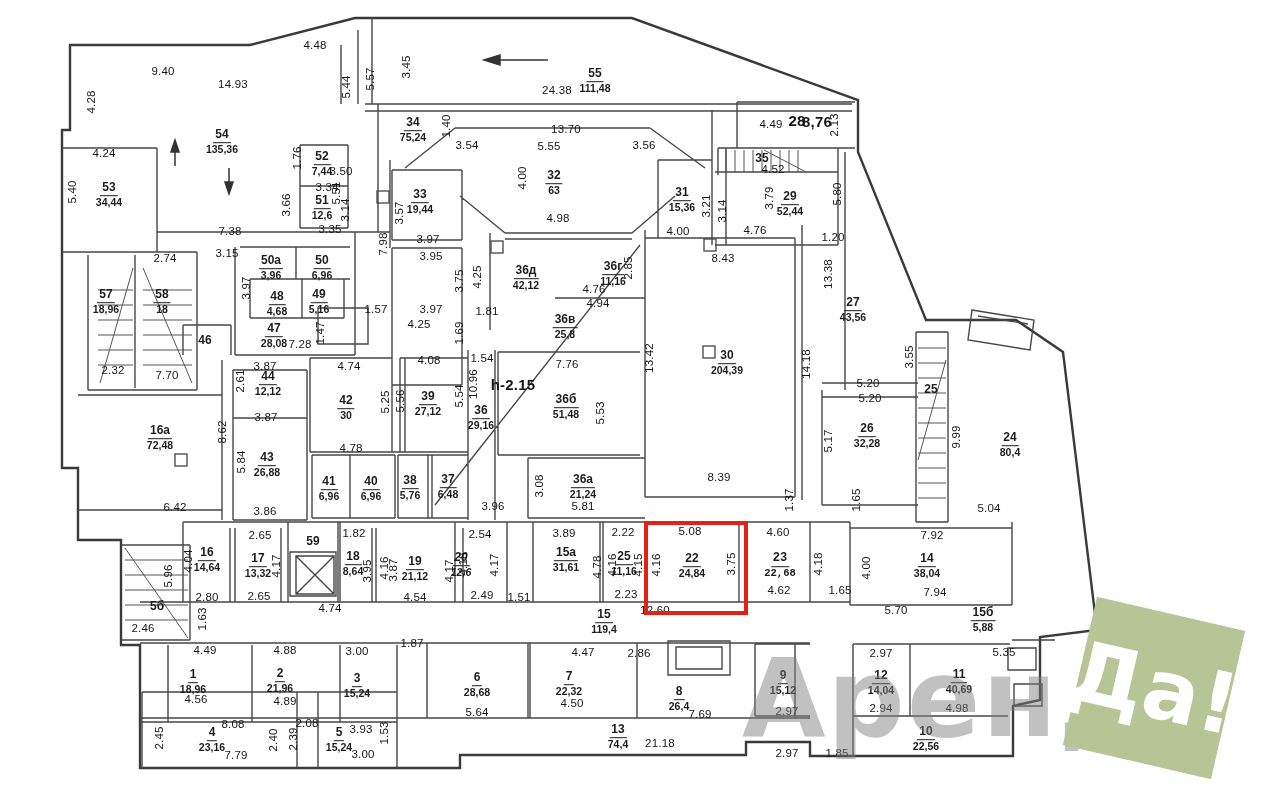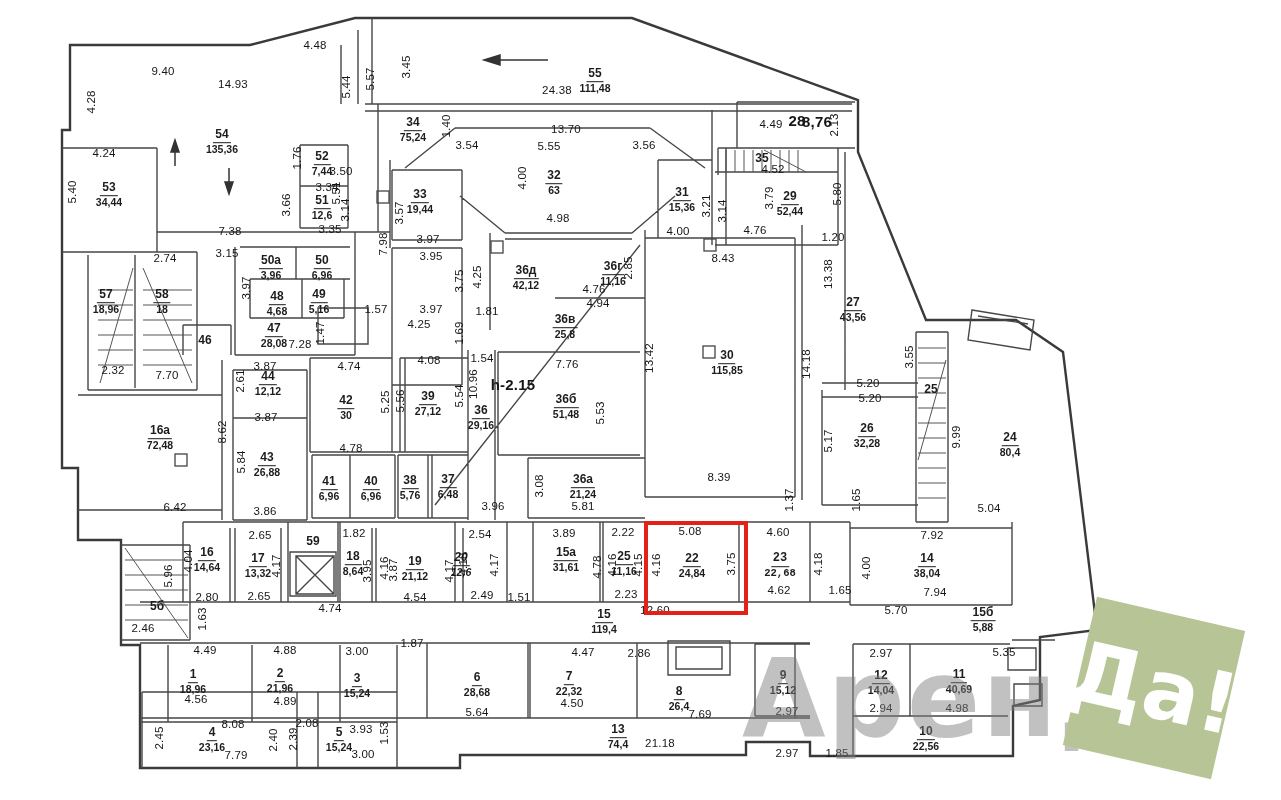--- a/index.html
+++ b/index.html
@@ -119,21 +119,21 @@
       <div class="room" style="left: 322px; top: 162px;"><span class="num">52</span><span class="area">7,44</span></div>
       <div class="room" style="left: 322px; top: 206px;"><span class="num">51</span><span class="area">12,6</span></div>
       <div class="room" style="left: 595px; top: 79px;"><span class="num">55</span><span class="area">111,48</span></div>
       <div class="room" style="left: 413px; top: 128px;"><span class="num">34</span><span class="area">75,24</span></div>
       <div class="room" style="left: 420px; top: 200px;"><span class="num">33</span><span class="area">19,44</span></div>
       <div class="room" style="left: 554px; top: 181px;"><span class="num">32</span><span class="area">63</span></div>
       <div class="room" style="left: 682px; top: 198px;"><span class="num">31</span><span class="area">15,36</span></div>
       <div class="room" style="left: 762px; top: 157px;"><span class="num nl">35</span></div>
       <div class="room" style="left: 790px; top: 202px;"><span class="num">29</span><span class="area">52,44</span></div>
       <div class="room" style="left: 853px; top: 308px;"><span class="num">27</span><span class="area">43,56</span></div>
-      <div class="room" style="left: 727px; top: 361px;"><span class="num">30</span><span class="area">115,85</span></div>
+      <div class="room" style="left: 727px; top: 361px;"><span class="num">30</span><span class="area">204,39</span></div>
       <div class="room" style="left: 867px; top: 434px;"><span class="num">26</span><span class="area">32,28</span></div>
       <div class="room" style="left: 931px; top: 388px;"><span class="num nl">25</span></div>
       <div class="room" style="left: 1010px; top: 443px;"><span class="num">24</span><span class="area">80,4</span></div>
       <div class="room" style="left: 106px; top: 300px;"><span class="num">57</span><span class="area">18,96</span></div>
       <div class="room" style="left: 162px; top: 300px;"><span class="num">58</span><span class="area">18</span></div>
       <div class="room" style="left: 271px; top: 266px;"><span class="num">50а</span><span class="area">3,96</span></div>
       <div class="room" style="left: 322px; top: 266px;"><span class="num">50</span><span class="area">6,96</span></div>
       <div class="room" style="left: 277px; top: 302px;"><span class="num">48</span><span class="area">4,68</span></div>
       <div class="room" style="left: 319px; top: 300px;"><span class="num">49</span><span class="area">5,16</span></div>
       <div class="room" style="left: 274px; top: 334px;"><span class="num">47</span><span class="area">28,08</span></div>

